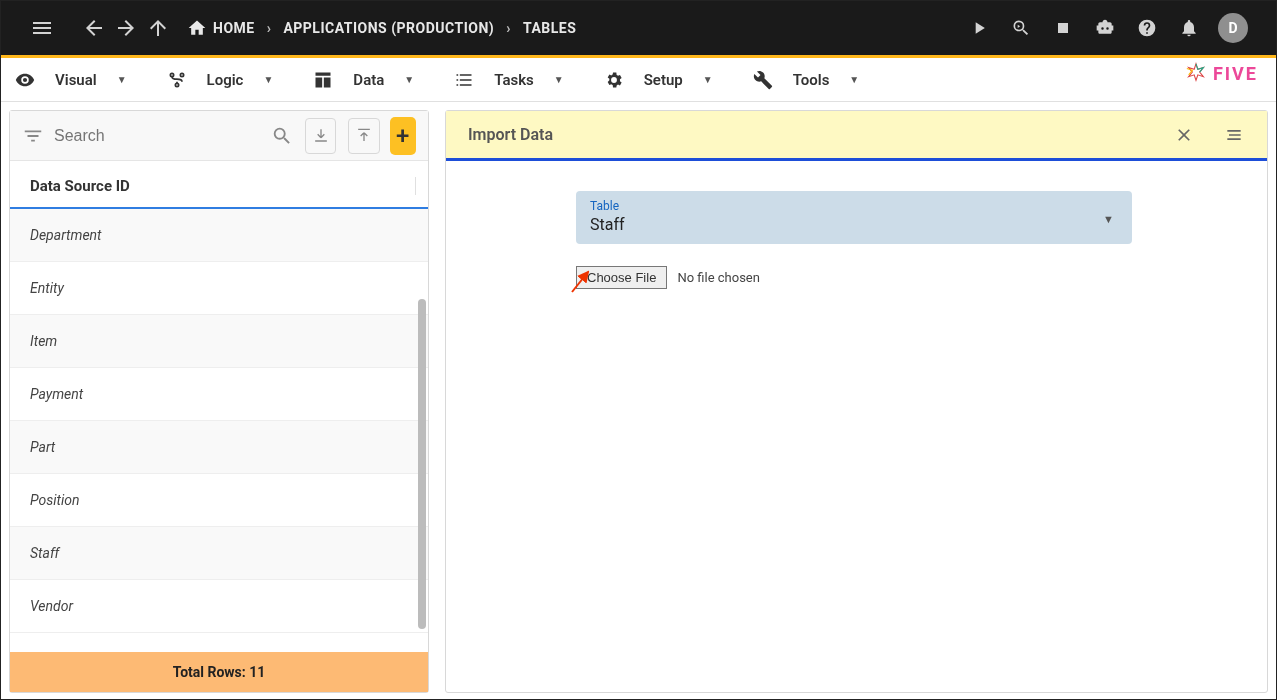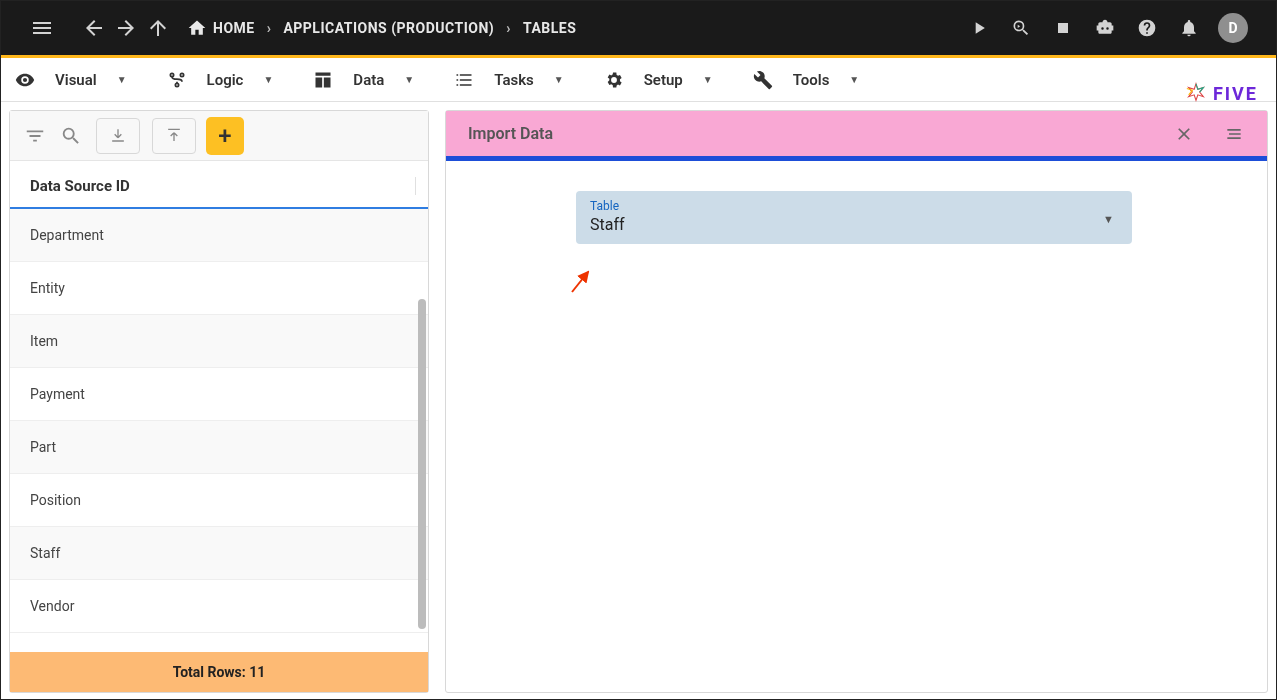--- a/index.html
+++ b/index.html
@@ -99,37 +99,37 @@
 }
 .lp-header::after {
   content:''; position:absolute; right:12px; top:16px; bottom:12px;
   width:1px; background:#e0e0e0;
 }
 .lp-list {
   flex:1; overflow-y:auto; position:relative;
 }
 .lp-item {
   padding: 18px 20px; font-size:14px; color:#444;
-  border-bottom:1px solid #eee; cursor:pointer;
+  border-bottom:1px solid #eee; cursor:pointer;font-style:italic;
 }
 .lp-item:nth-child(odd){ background:#f9f9f9; }
 .lp-scrollbar {
   position:absolute; right:2px; top:90px; width:8px; height:330px;
   background:#bcbcbc; border-radius:4px;
 }
 .lp-list-wrap { position:relative; flex:1; display:flex; flex-direction:column; overflow:hidden; }
 .lp-footer {
   text-align:center; padding:12px 16px;
   font-weight:700; font-size:14px; color:#222;
   background:#fdba74;
 }
 .rp-header {
-  background:#f9a8d4; height:50px;
+  background:#fef9c3; height:50px;
   display:flex; align-items:center; padding:0 22px;
-  border-bottom:5px solid #1d4ed8;
+  border-bottom:3px solid #1d4ed8;
 }
 .rp-title { font-size:16px; font-weight:600; color:#555; }
 .rp-header-right { margin-left:auto; display:flex; align-items:center; gap:28px; }
 .close-icon, .list-icon {
   width:22px; height:22px; color:#666; cursor:pointer;
   display:inline-flex; align-items:center; justify-content:center;
 }
 .rp-body { padding: 30px 60px 30px 130px; }
 .table-select {
   width: 556px;
@@ -159,23 +159,23 @@
 .file-row { display:flex; align-items:center; gap:10px; margin-top:22px; }
 .choose-file-btn {
   border:1px solid #777; background:#efefef;
   padding:3px 10px; font-size:13px; color:#333; cursor:pointer;
 }
 .file-status { font-size:13px; color:#444; }
 svg.ico-svg { width:20px; height:20px; fill:currentColor; }
 svg.ico-svg-lg { width:24px; height:24px; fill:currentColor; }
 .menu-ico { width:20px; height:20px; display:inline-flex; color:#333; }
 .brand {
-  position:absolute; right:18px; top:24px;
+  position:absolute; right:18px; top:4px;
   display:flex; align-items:center; gap:6px;
-  font-size:18px; font-weight:700; letter-spacing:2px; color:#6d28d9;
+  font-size:18px; font-weight:700; letter-spacing:2px; color:#ec4899;
 }
 .dim { opacity:.35; }
 </style>
 </head>
 <body>
 
 <div class="topbar">
   <span class="ico">
     <svg class="ico-svg-lg" viewBox="0 0 24 24">
         <path d="M3 6h18v2H3zM3 11h18v2H3zM3 16h18v2H3z"></path>
@@ -318,20 +318,21 @@
 
 <div class="content">
 
   <div class="panel left-panel">
     <div class="lp-toolbar">
       <span class="filter-icon">
         <svg viewBox="0 0 24 24" width="22" height="22" fill="currentColor">
             <path d="M3 6h18v2H3zM6 11h12v2H6zM10 16h4v2h-4z"></path>
           </svg>
       </span>
+      <input class="search-input" placeholder="Search" style="">
       <span class="search-icon2">
         <svg viewBox="0 0 24 24" width="22" height="22" fill="currentColor">
             <path d="M15.5 14h-.79l-.28-.27A6.471 6.471 0 0016 9.5 6.5 6.5 0 109.5 16c1.61 0 3.09-.59 4.23-1.57l.27.28v.79L19 20.49 20.49 19 15.5 14zM9.5 14A4.5 4.5 0 119.5 5a4.5 4.5 0 010 9z"></path>
           </svg>
       </span>
       <span class="toolbox">
         <svg viewBox="0 0 24 24" width="20" height="20" fill="none" stroke="currentColor" stroke-width="1.6">
             <path d="M12 4v10m0 0l-4-4m4 4l4-4M5 18h14"></path>
           </svg>
       </span>
@@ -377,20 +378,24 @@
             </svg>
         </span>
       </div>
     </div>
     <div class="rp-body">
       <div class="table-select">
         <div class="lbl">Table</div>
         <div class="val">Staff</div>
         <span class="dd">▼</span>
       </div>
+      <div class="file-row">
+        <button class="choose-file-btn">Choose File</button>
+        <span class="file-status">No file chosen</span>
+      </div>
     </div>
 
     <svg width="30" height="30" style="position:absolute; left:122px; top:155px; pointer-events:none;">
       <defs>
           <marker id="ah" markerWidth="6" markerHeight="6" refX="5" refY="3" orient="auto">
             <path d="M0,0 L6,3 L0,6 z" fill="#e30"></path>
           </marker>
         </defs>
       <line x1="4" y1="26" x2="20" y2="6" stroke="#e30" stroke-width="2" marker-end="url(#ah)"></line>
     </svg>

